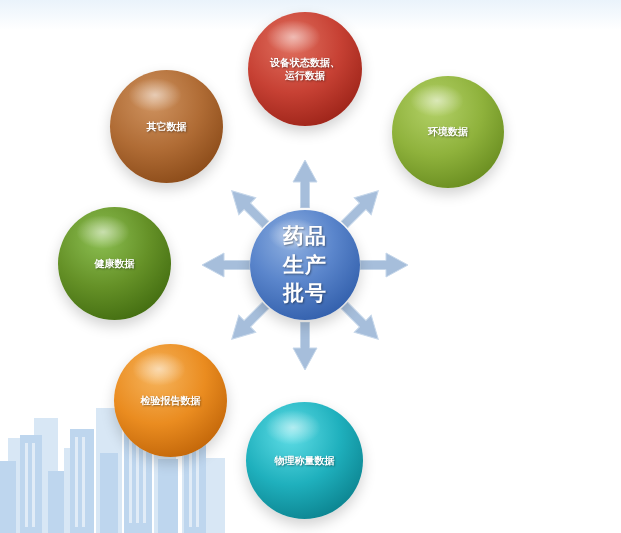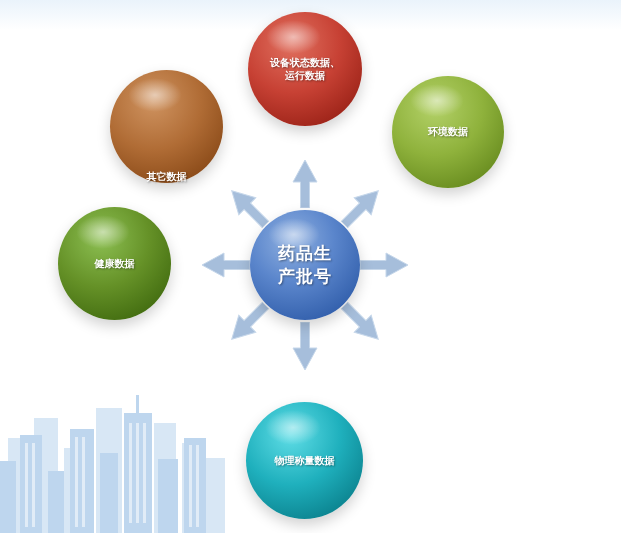--- a/index.html
+++ b/index.html
@@ -19,40 +19,40 @@
     background:radial-gradient(ellipse at center, rgba(255,255,255,0.55) 0%, rgba(255,255,255,0) 70%);
     pointer-events:none;
   }
   .circle-label {
     position:relative; display:block; width:66%; margin:0 auto;
     color:#ffffff; font-weight:bold; font-size:10px; line-height:1.35;
     text-align:center; text-shadow:1px 1px 2px rgba(0,0,0,0.4);
   }
   .c-center    { background:radial-gradient(circle at 38% 28%, #8fb0e0 0%, #5b86cc 40%, #3562ae 78%, #244b8e 100%); }
   .c-red       { background:radial-gradient(circle at 38% 28%, #e0705f 0%, #c74134 45%, #9c2318 82%, #83170d 100%); }
-  .c-brown     { background:radial-gradient(circle at 38% 28%, #cf9360 0%, #b06c35 45%, #8a4a18 82%, #70380e 100%);align-items:flex-end; }
+  .c-brown     { background:radial-gradient(circle at 38% 28%, #cf9360 0%, #b06c35 45%, #8a4a18 82%, #70380e 100%); }
   .c-lgreen    { background:radial-gradient(circle at 38% 28%, #b3d168 0%, #8fb23c 45%, #688c1f 82%, #527413 100%); }
   .c-purple    { background:radial-gradient(circle at 38% 28%, #a37cc0 0%, #7e5299 45%, #5b3278 82%, #482364 100%); }
   .c-blue      { background:radial-gradient(circle at 38% 28%, #6f9bd6 0%, #4273b8 45%, #275294 82%, #1b4280 100%); }
   .c-teal      { background:radial-gradient(circle at 38% 28%, #5fdde6 0%, #1fb0bd 45%, #0b828e 82%, #046a76 100%); }
   .c-orange    { background:radial-gradient(circle at 38% 28%, #f6b45c 0%, #ea8c20 45%, #c16508 82%, #a85402 100%); }
   .c-green     { background:radial-gradient(circle at 38% 28%, #8cbf52 0%, #659127 45%, #426c10 82%, #315808 100%); }
 
   
   .pos-center       { left:250px; top:210px; width:110px; height:110px; }
   .pos-top          { left:248px; top:12px;  width:114px; height:114px; }
   .pos-top-right    { left:392px; top:76px;  width:112px; height:112px; }
   .pos-right        { left:447px; top:206px; width:115px; height:115px; }
   .pos-bottom-right { left:384px; top:348px; width:113px; height:113px; }
   .pos-bottom       { left:246px; top:402px; width:117px; height:117px; }
   .pos-bottom-left  { left:114px; top:344px; width:113px; height:113px; }
   .pos-left         { left:58px;  top:207px; width:113px; height:113px; }
   .pos-top-left     { left:110px; top:70px;  width:113px; height:113px; }
 
-  .pos-center .circle-label { width:60px; font-size:17px; letter-spacing:1px; }
+  .pos-center .circle-label { width:60px; font-size:21px; letter-spacing:1px; }
   .pos-right .circle-label  { width:62%; }
 
   
   .arrow {
     position:absolute; width:50px; height:28px; pointer-events:none;
   }
   .arrow svg { display:block; width:50px; height:28px; }
   .arrow polygon { fill:#a6bedb; stroke:#c6d7ea; stroke-width:1; }
   .arr-up         { left:280px; top:169px; transform:rotate(-90deg); }
   .arr-up-right   { left:337px; top:193px; transform:rotate(-45deg); }
@@ -153,20 +153,23 @@
   <div class="circle c-lgreen pos-top-right">
     <span class="circle-label">环境数据</span>
   </div>
 
 
 
   <div class="circle c-teal pos-bottom">
     <span class="circle-label">物理称量数据</span>
   </div>
 
+  <div class="circle c-orange pos-bottom-left">
+    <span class="circle-label">检验报告数据</span>
+  </div>
 
   <div class="circle c-green pos-left">
     <span class="circle-label">健康数据</span>
   </div>
 
   <div class="circle c-brown pos-top-left">
     <span class="circle-label">其它数据</span>
   </div>
 
   <div class="circle c-center pos-center">

